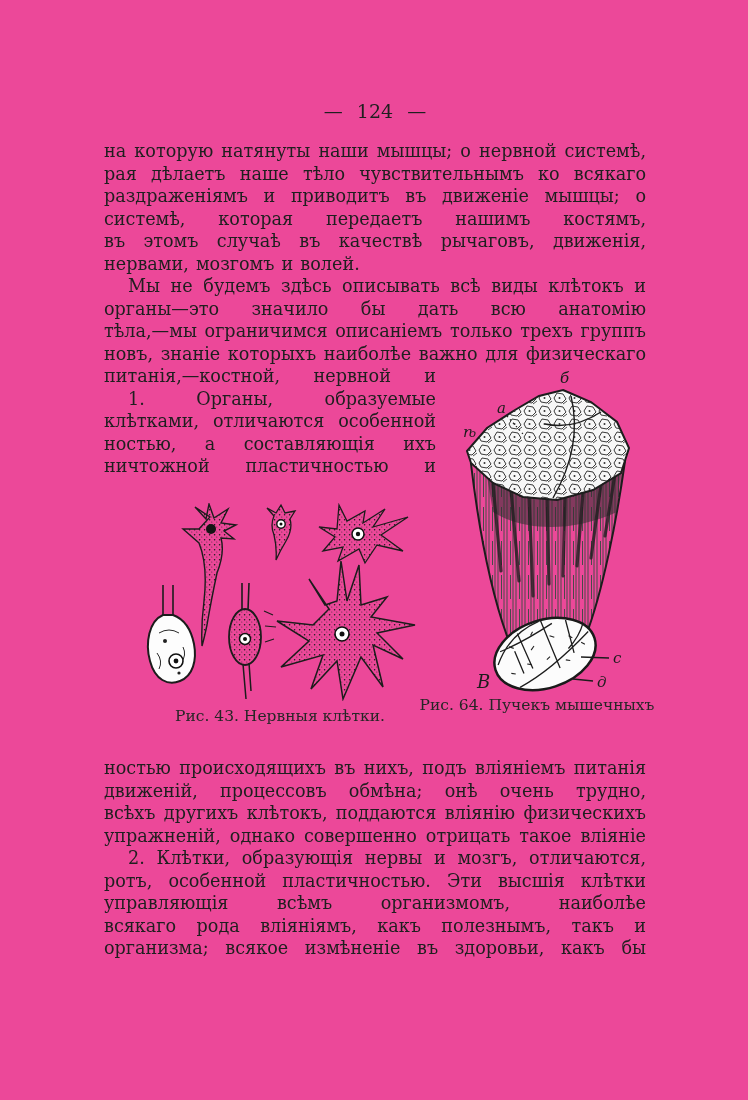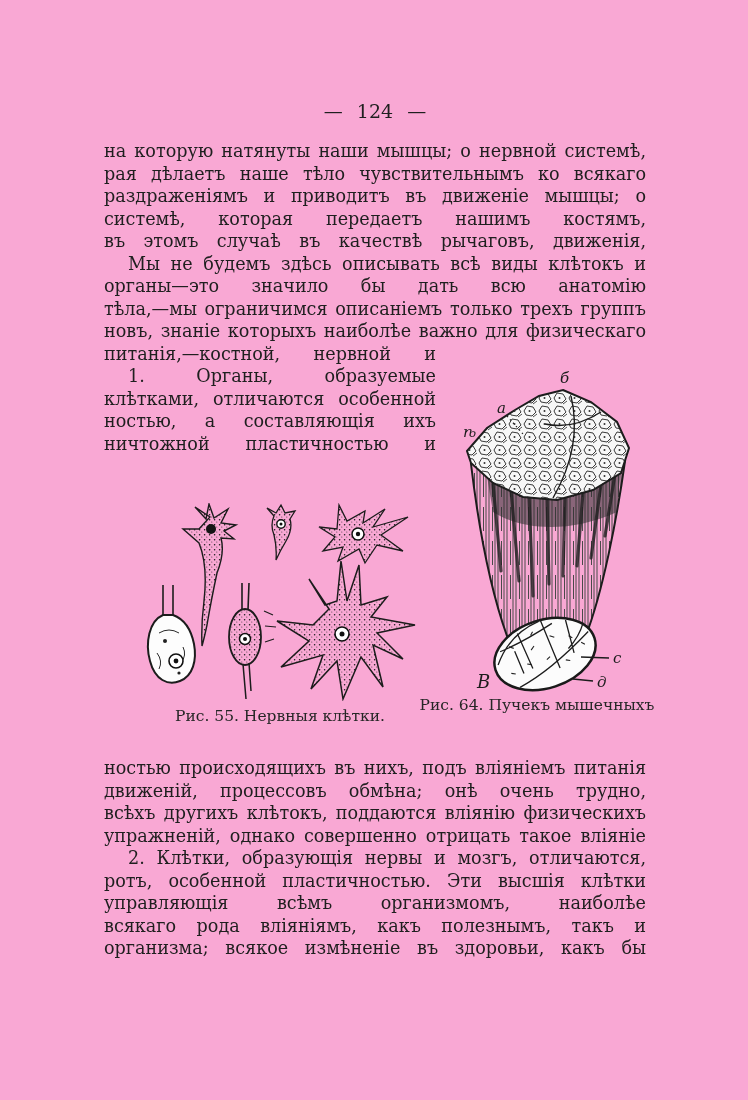--- a/index.html
+++ b/index.html
@@ -1,18 +1,18 @@
 <!DOCTYPE html>
 <html><head>
 <meta charset="utf-8">
 <style>
   html,body { margin:0; padding:0; background:#e8e8e8; }
   .page {
     position:relative; width:748px; height:1100px; margin:0 auto;
-    background:#f9a8d4; overflow:hidden;
+    background:#ec4899; overflow:hidden;
     font-family:"DejaVu Serif","Liberation Serif",serif;
     color:#1f1f1f;
   }
   .pagenum {
     position:absolute; top:100px; left:104px; width:542px;
     text-align:center; font-size:19px; word-spacing:8px;
   }
   .col { position:absolute; left:104px; width:542px; }
   #block-top { top:140px; }
   #block-bottom { top:757px; }
@@ -42,20 +42,21 @@
 <div class="page">
 
   <div class="pagenum">— 124 —</div>
 
   <div class="col" id="block-top">
     <div class="ln j">на которую натянуты наши мышцы; о нервной системѣ, кото-</div>
     <div class="ln j">рая дѣлаетъ наше тѣло чувствительнымъ ко всякаго рода</div>
     <div class="ln j">раздраженіямъ и приводитъ въ движеніе мышцы; о мышечной</div>
     <div class="ln j">системѣ, которая передаетъ нашимъ костямъ, дѣйствующимъ</div>
     <div class="ln j">въ этомъ случаѣ въ качествѣ рычаговъ, движенія, управляемыя</div>
+    <div class="ln end">нервами, мозгомъ и волей.</div>
 
     <div class="ln j ind">Мы не будемъ здѣсь описывать всѣ виды клѣтокъ и всѣ</div>
     <div class="ln j">органы—это значило бы дать всю анатомію человѣческаго</div>
     <div class="ln j">тѣла,—мы ограничимся описаніемъ только трехъ группъ орга-</div>
     <div class="ln j">новъ, знаніе которыхъ наиболѣе важно  для физическаго вос-</div>
 
     <div class="narrow">
       <div class="ln j">питанія,—костной, нервной и мышеч-</div>
       <div class="ln j ind">1. Органы, образуемые костными</div>
       <div class="ln j">клѣтками, отличаются особенной проч-</div>
@@ -117,21 +118,21 @@
       <g>
         <path d="M196,106 L176,76 L192,102 L204,98 L208,58 L214,98 L226,62 L228,102
                  L254,94 L238,114 L282,122 L244,130 L270,156 L240,142 L250,184 L228,154
                  L210,196 L204,158 L178,186 L190,152 L148,164 L176,138 L144,118 L180,122 Z" fill="url(#st)" stroke="#1c1c1c" stroke-width="1.5"></path>
         <path d="M140,112 l-9,-4 M143,124 l-11,-1 M141,136 l-9,3" stroke="#1c1c1c" stroke-width="1.2" fill="none"></path>
         <circle cx="209" cy="131" r="7" fill="#fff" stroke="#111" stroke-width="1.6"></circle>
         <circle cx="209" cy="131" r="2.5" fill="#111"></circle>
       </g>
     </svg>
   </div>
-  <div class="cap" id="cap63">Рис. 55. Нервныя клѣтки.</div>
+  <div class="cap" id="cap63">Рис. 43. Нервныя клѣтки.</div>
 
   <div class="fig" id="fig64">
     <svg width="230" height="330" viewBox="0 0 230 330">
       <defs>
         <pattern id="cob" width="15" height="13" patternUnits="userSpaceOnUse">
           <path d="M1,6 L4,1 L10,2 L13,7 L9,11 L3,10 Z" fill="none" stroke="#222" stroke-width="0.9"></path>
           <path d="M10,12 L14,9" stroke="#222" stroke-width="0.8"></path>
           <circle cx="6.5" cy="6" r="1" fill="#333"></circle>
         </pattern>
         <pattern id="stria" width="9" height="34" patternUnits="userSpaceOnUse">

